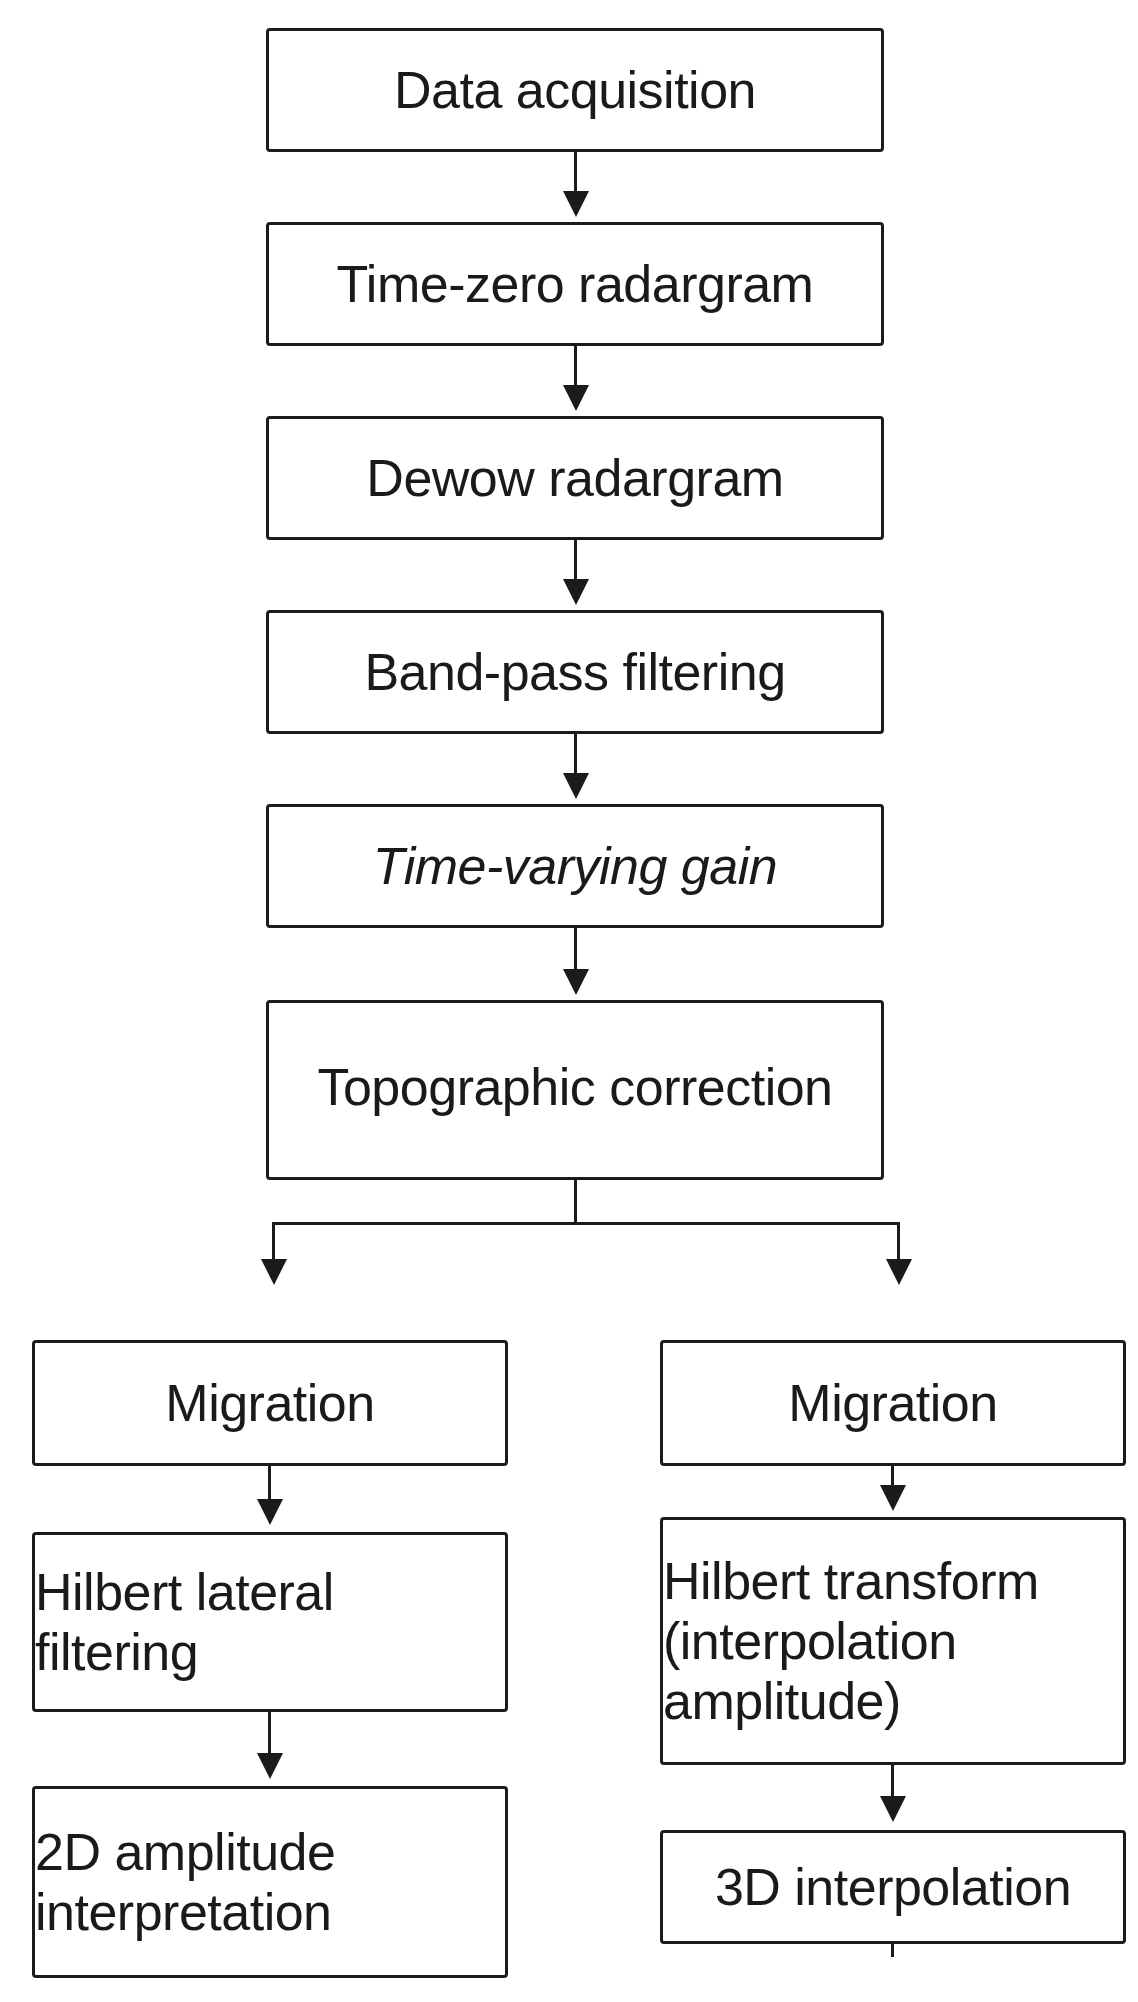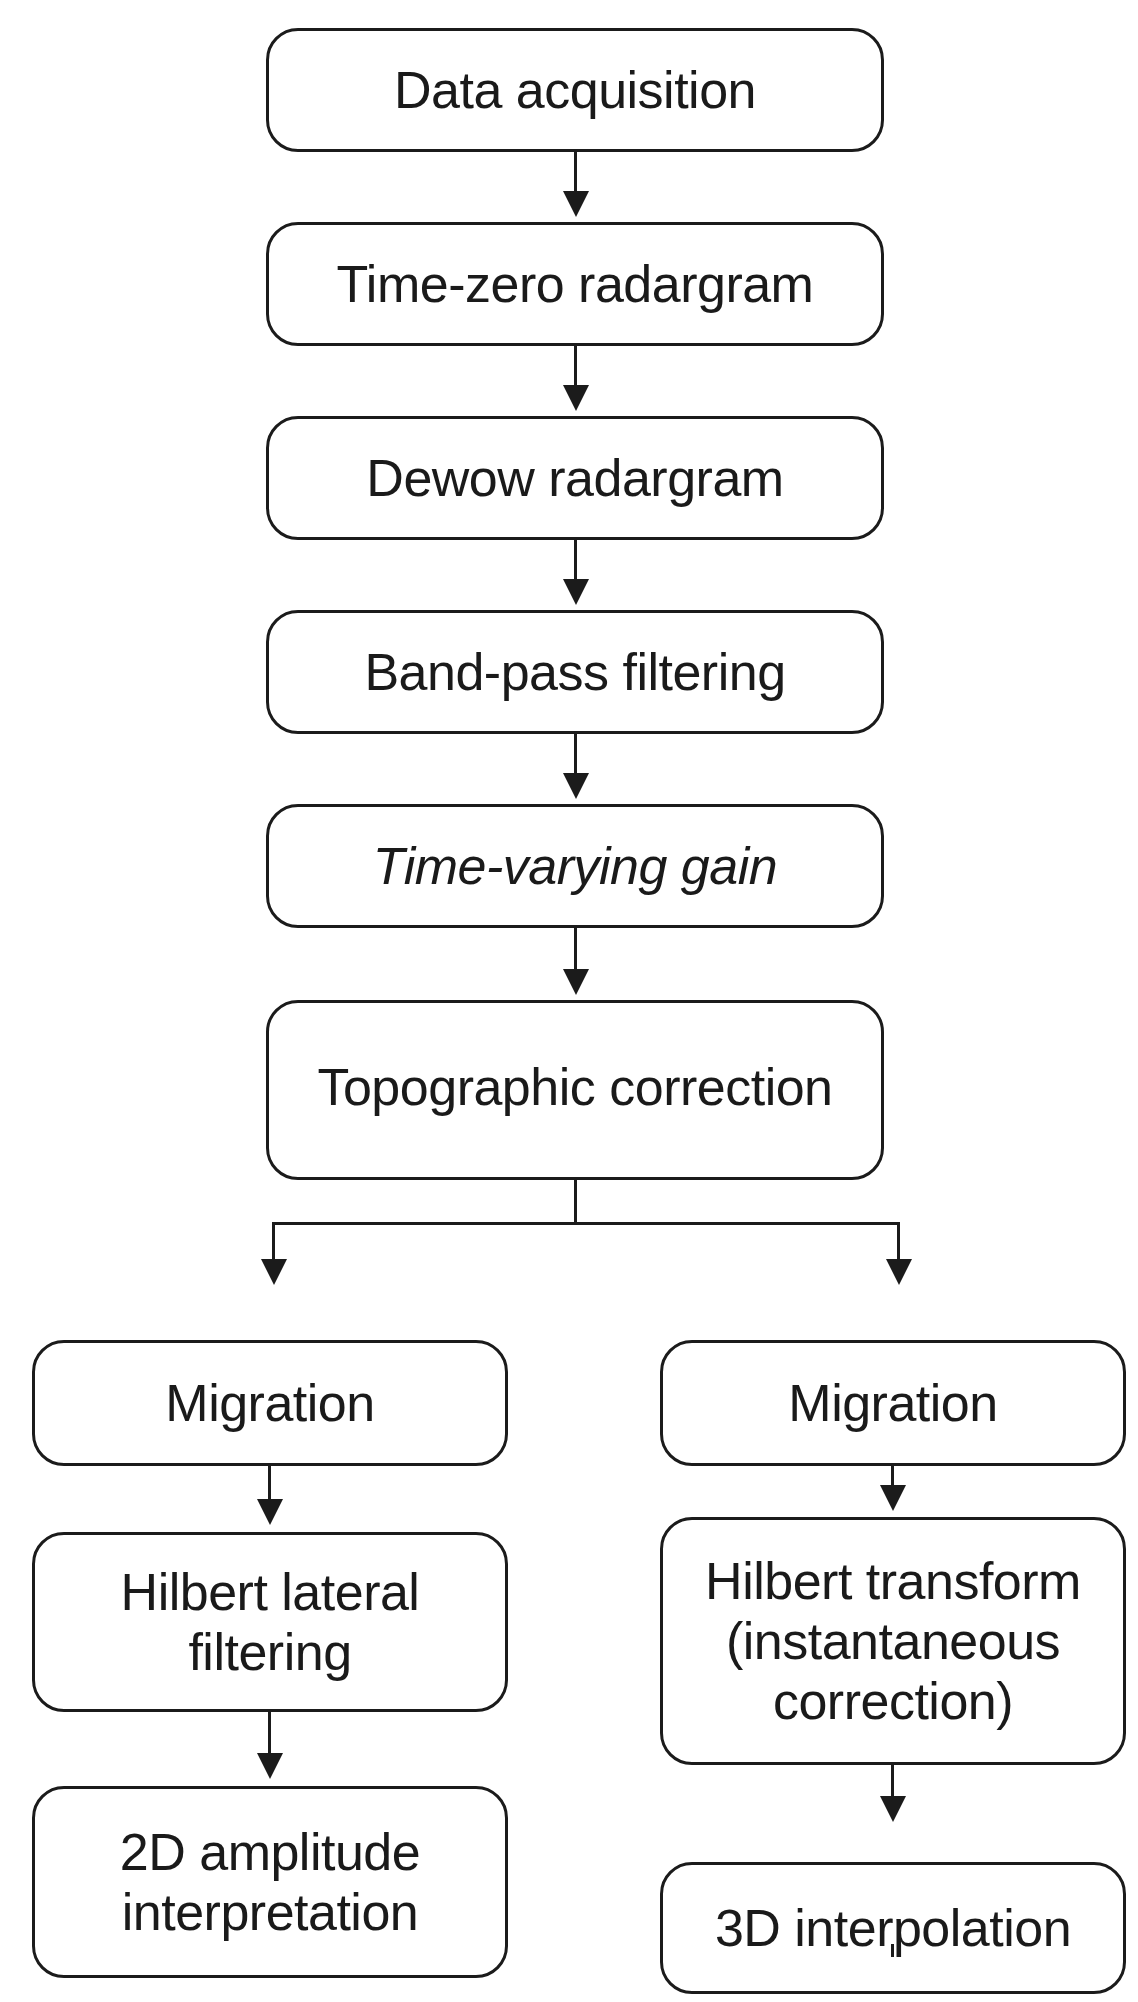--- a/index.html
+++ b/index.html
@@ -13,27 +13,26 @@
     position:relative;
     width:1138px;
     height:2002px;
     background:var(--bg);
     overflow:hidden;
     font-family:"Liberation Sans","DejaVu Sans",sans-serif;
   }
   .node{
     position:absolute;
     border:3px solid var(--stroke);
-    border-radius:32px;
+    border-radius:4px;
     background:var(--bg);
     color:var(--text);
     display:flex;
     align-items:center;
     justify-content:center;
-    text-align:center;
     font-size:52px;
     line-height:60px;
     letter-spacing:-0.5px;
   }
   
   .n-main{left:266px;width:618px;}
   #n-data-acquisition{top:28px;height:124px;}
   #n-time-zero{top:222px;height:124px;}
   #n-dewow{top:416px;height:124px;}
   #n-band-pass{top:610px;height:124px;}
@@ -41,21 +40,21 @@
   #n-topographic{top:1000px;height:180px;padding-bottom:6px;}
   
   .n-left{left:32px;width:476px;}
   #n-migration-left{top:1340px;height:126px;}
   #n-smooth-lateral{top:1532px;height:180px;}
   #n-radargram-2d{top:1786px;height:192px;}
   
   .n-right{left:660px;width:466px;}
   #n-migration-right{top:1340px;height:126px;}
   #n-hilbert{top:1517px;height:248px;}
-  #n-interpolation-3d{top:1830px;height:132px;margin-top:32px;}
+  #n-interpolation-3d{top:1830px;height:114px;}
 
   
   .vline{
     position:absolute;
     width:3px;
     background:var(--stroke);
   }
   .varrow{
     position:absolute;
     width:3px;
@@ -135,21 +134,21 @@
   <div class="node n-left" id="n-smooth-lateral">Hilbert lateral filtering</div>
 
   <div class="varrow" id="a-l2"></div>
 
   <div class="node n-left" id="n-radargram-2d">2D amplitude interpretation</div>
 
   <div class="node n-right" id="n-migration-right">Migration</div>
 
   <div class="varrow" id="a-r1"></div>
 
-  <div class="node n-right" id="n-hilbert">Hilbert transform (instantaneous correction)</div>
+  <div class="node n-right" id="n-hilbert">Hilbert transform (interpolation amplitude)</div>
 
   <div class="varrow" id="a-r2"></div>
 
   <div class="node n-right" id="n-interpolation-3d">3D interpolation</div>
 
   <div class="vline" id="bottom-stub"></div>
 
 </div>
 
 </body></html>

